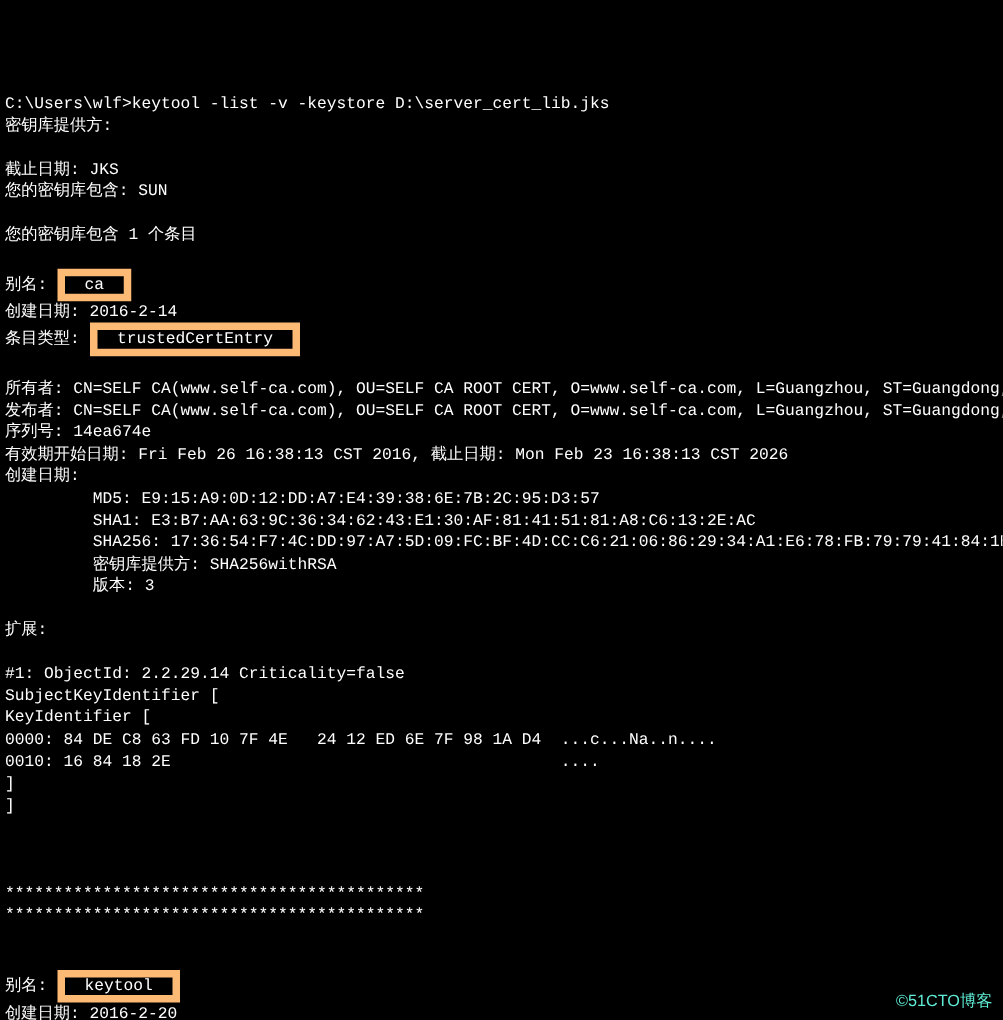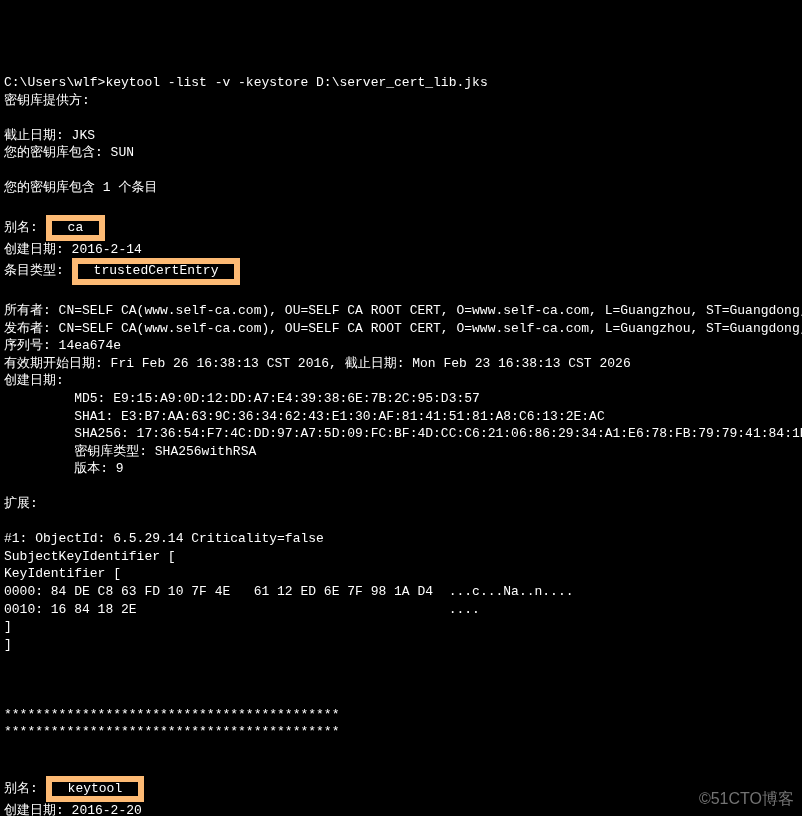--- a/index.html
+++ b/index.html
@@ -20,22 +20,22 @@
   .hl {
     border: 6px solid #fdba74;
     padding: 0 16px;
     display: inline-block;
     line-height: 1.1;
   }
   .watermark {
     position: absolute;
     right: 8px;
     bottom: 6px;
-    color: #737373;
-    font-size: 16px;
+    color: #5eead4;
+    font-size: 13px;
     font-family: sans-serif;
   }
 </style>
 </head>
 <body>
 
 
 
 <span>C:\Users\wlf&gt;keytool -list -v -keystore D:\server_cert_lib.jks</span>
 <span>密钥库提供方:</span>
@@ -50,29 +50,29 @@
 <span><span>条目类型: </span><span class="hl">trustedCertEntry</span></span>
 
 <span>所有者: CN=SELF CA(www.self-ca.com), OU=SELF CA ROOT CERT, O=www.self-ca.com, L=Guangzhou, ST=Guangdong, C=CN</span>
 <span>发布者: CN=SELF CA(www.self-ca.com), OU=SELF CA ROOT CERT, O=www.self-ca.com, L=Guangzhou, ST=Guangdong, C=CN</span>
 <span>序列号: 14ea674e</span>
 <span>有效期开始日期: Fri Feb 26 16:38:13 CST 2016, 截止日期: Mon Feb 23 16:38:13 CST 2026</span>
 <span>创建日期:</span>
 <span>         MD5: E9:15:A9:0D:12:DD:A7:E4:39:38:6E:7B:2C:95:D3:57</span>
 <span>         SHA1: E3:B7:AA:63:9C:36:34:62:43:E1:30:AF:81:41:51:81:A8:C6:13:2E:AC</span>
 <span>         SHA256: 17:36:54:F7:4C:DD:97:A7:5D:09:FC:BF:4D:CC:C6:21:06:86:29:34:A1:E6:78:FB:79:79:41:84:1B:D2:62:83</span>
-<span>         密钥库类型: SHA256withRSA</span>
-<span>         版本: 9</span>
+<span>         密钥库提供方: SHA256withRSA</span>
+<span>         版本: 3</span>
 
 <span>扩展:</span>
 
-<span>#1: ObjectId: 6.5.29.14 Criticality=false</span>
+<span>#1: ObjectId: 2.2.29.14 Criticality=false</span>
 <span>SubjectKeyIdentifier [</span>
 <span>KeyIdentifier [</span>
-<span>0000: 84 DE C8 63 FD 10 7F 4E   61 12 ED 6E 7F 98 1A D4  ...c...Na..n....</span>
+<span>0000: 84 DE C8 63 FD 10 7F 4E   24 12 ED 6E 7F 98 1A D4  ...c...Na..n....</span>
 <span>0010: 16 84 18 2E                                        ....</span>
 <span>]</span>
 <span>]</span>
 
 
 
 <span>*******************************************</span>
 <span>*******************************************</span>
 
 

